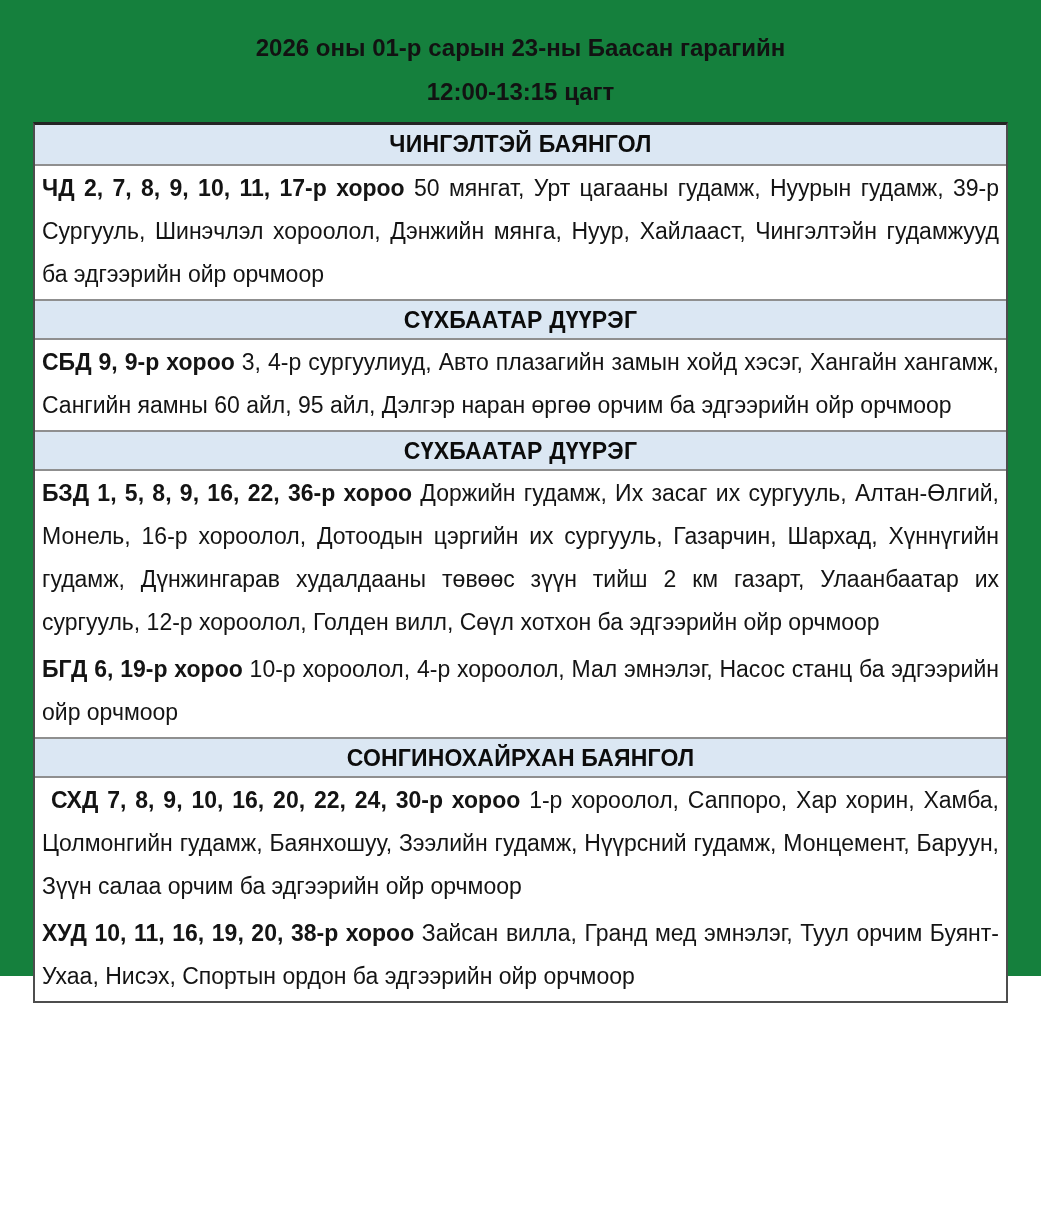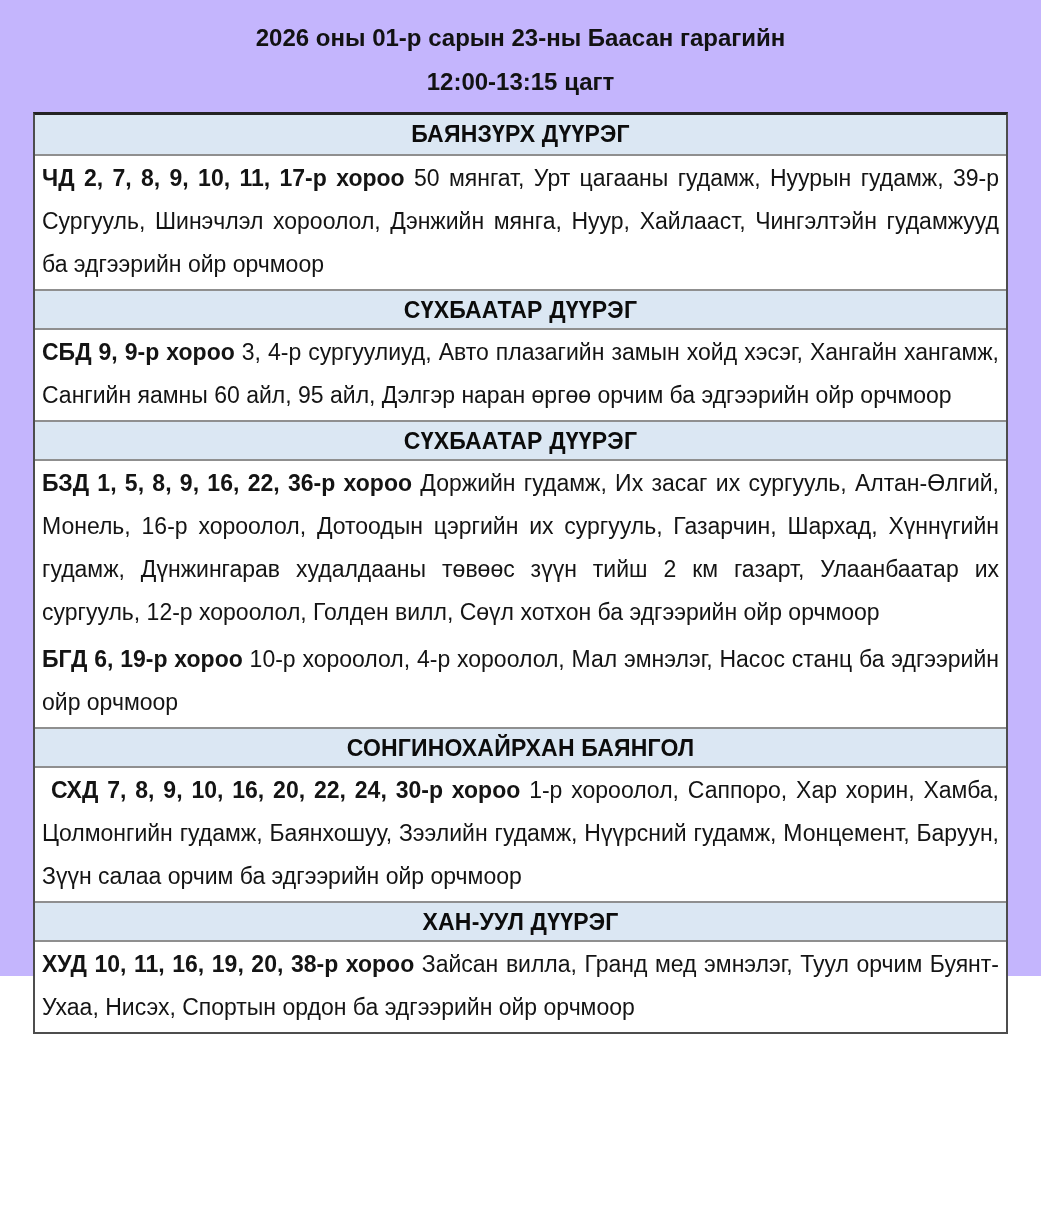--- a/index.html
+++ b/index.html
@@ -13,22 +13,22 @@
   body {
     width: 1041px;
     height: 1208px;
     font-family: "Liberation Sans", "DejaVu Sans", sans-serif;
     color: var(--text-color);
     overflow: hidden;
   }
   .page {
     width: 1041px;
     height: 976px;
-    padding: 24px 33px 0 33px;
-    background: #c4b5fd;
+    padding: 34px 33px 0 33px;
+    background: #15803d;
   }
   .doc-title {
     text-align: center;
     font-weight: 700;
     font-size: 24px;
     color: #121212;
   }
   .title-line { line-height: 28px; }
   .title-time { margin-top: 16px; }
   .outage-table {
@@ -63,21 +63,21 @@
 <body>
 
 <div class="page">
   <div class="doc-title">
     <div class="title-line">2026 оны 01-р сарын 23-ны Баасан гарагийн</div>
     <div class="title-line title-time">12:00-13:15 цагт</div>
   </div>
 
   <div class="outage-table" id="sections-root">
   <section class="section">
-    <div class="section-header">БАЯНЗҮРХ ДҮҮРЭГ</div>
+    <div class="section-header">ЧИНГЭЛТЭЙ БАЯНГОЛ</div>
     <p class="section-body"><span class="lead">ЧД 2, 7, 8, 9, 10, 11, 17-р хороо</span><span class="rest"> 50 мянгат, Урт цагааны гудамж, Нуурын гудамж, 39-р Сургууль, Шинэчлэл хороолол, Дэнжийн мянга, Нуур, Хайлааст, Чингэлтэйн гудамжууд ба эдгээрийн ойр орчмоор</span></p>
   </section>
 
   <section class="section">
     <div class="section-header">СҮХБААТАР ДҮҮРЭГ</div>
     <p class="section-body"><span class="lead">СБД 9, 9-р хороо</span><span class="rest"> 3, 4-р сургуулиуд, Авто плазагийн замын хойд хэсэг, Хангайн хангамж, Сангийн яамны 60 айл, 95 айл, Дэлгэр наран өргөө орчим ба эдгээрийн ойр орчмоор</span></p>
   </section>
 
   <section class="section">
     <div class="section-header">СҮХБААТАР ДҮҮРЭГ</div>
@@ -87,17 +87,16 @@
   <section class="section">
     <p class="section-body"><span class="lead">БГД 6, 19-р хороо</span><span class="rest"> 10-р хороолол, 4-р хороолол, Мал эмнэлэг, Насос станц ба эдгээрийн ойр орчмоор</span></p>
   </section>
 
   <section class="section">
     <div class="section-header">СОНГИНОХАЙРХАН БАЯНГОЛ</div>
     <p class="section-body"><span class="lead">&nbsp;СХД 7, 8, 9, 10, 16, 20, 22, 24, 30-р хороо</span><span class="rest"> 1-р хороолол, Саппоро, Хар хорин, Хамба, Цолмонгийн гудамж, Баянхошуу, Зээлийн гудамж, Нүүрсний гудамж, Монцемент, Баруун, Зүүн салаа орчим ба эдгээрийн ойр орчмоор</span></p>
   </section>
 
   <section class="section">
-    <div class="section-header">ХАН-УУЛ ДҮҮРЭГ</div>
     <p class="section-body"><span class="lead">ХУД 10, 11, 16, 19, 20, 38-р хороо</span><span class="rest"> Зайсан вилла, Гранд мед эмнэлэг, Туул орчим Буянт-Ухаа, Нисэх, Спортын ордон ба эдгээрийн ойр орчмоор</span></p>
   </section>
 </div>
 </div>
 
 </body></html>

